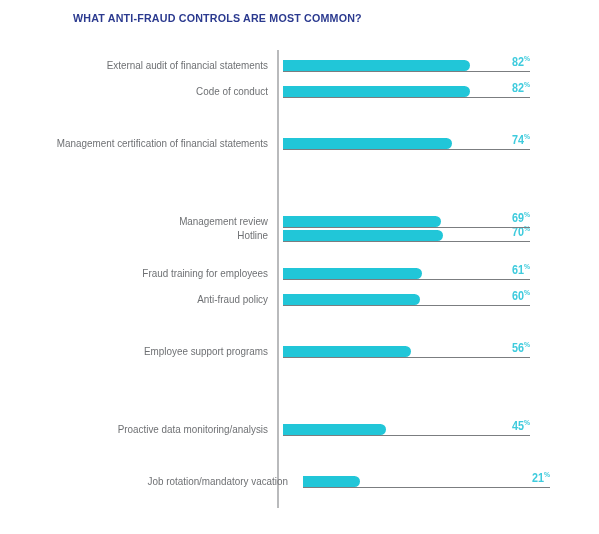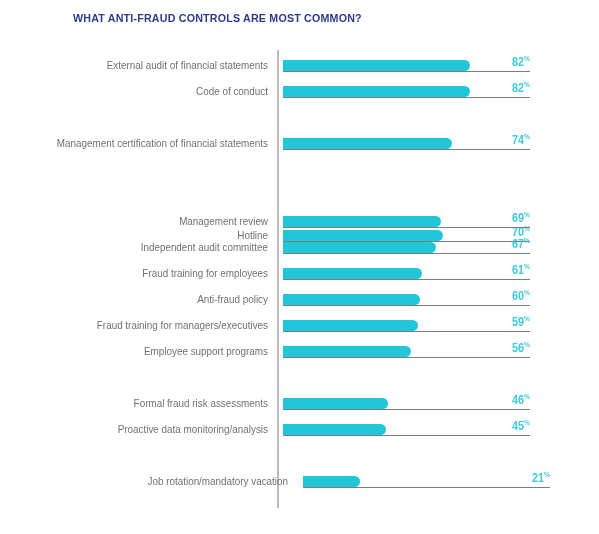--- a/index.html
+++ b/index.html
@@ -152,55 +152,37 @@
         <div class="connector" style="width: 247px;"></div>
         <div class="bar" style="width: 159.95px; background: rgb(33, 198, 216);"></div>
         <div class="value-label" style="left: 496px; width: 34px; color: rgb(62, 203, 221);"><span>70</span><span class="pct">%</span></div>
       </div>
       <div class="row" style="top: 162px;">
         <div class="cat-label">Management review</div>
         <div class="connector" style="width: 247px;"></div>
         <div class="bar" style="width: 157.665px; background: rgb(33, 198, 216);"></div>
         <div class="value-label" style="left: 496px; width: 34px; color: rgb(62, 203, 221);"><span>69</span><span class="pct">%</span></div>
       </div>
-      <div class="row" style="top: 188px;">
-        <div class="cat-label">Independent audit committee</div>
-        <div class="connector" style="width: 247px;"></div>
-        <div class="bar" style="width: 153.095px; background: rgb(33, 198, 216);"></div>
-        <div class="value-label" style="left: 496px; width: 34px; color: rgb(62, 203, 221);"><span>67</span><span class="pct">%</span></div>
-      </div>
       <div class="row" style="top: 214px;">
         <div class="cat-label">Fraud training for employees</div>
         <div class="connector" style="width: 247px;"></div>
         <div class="bar" style="width: 139.385px; background: rgb(33, 198, 216);"></div>
         <div class="value-label" style="left: 496px; width: 34px; color: rgb(62, 203, 221);"><span>61</span><span class="pct">%</span></div>
       </div>
       <div class="row" style="top: 240px;">
         <div class="cat-label">Anti-fraud policy</div>
         <div class="connector" style="width: 247px;"></div>
         <div class="bar" style="width: 137.1px; background: rgb(33, 198, 216);"></div>
         <div class="value-label" style="left: 496px; width: 34px; color: rgb(62, 203, 221);"><span>60</span><span class="pct">%</span></div>
       </div>
-      <div class="row" style="top: 266px;">
-        <div class="cat-label">Fraud training for managers/executives</div>
-        <div class="connector" style="width: 247px;"></div>
-        <div class="bar" style="width: 134.815px; background: rgb(33, 198, 216);"></div>
-        <div class="value-label" style="left: 496px; width: 34px; color: rgb(62, 203, 221);"><span>59</span><span class="pct">%</span></div>
-      </div>
       <div class="row" style="top: 292px;">
         <div class="cat-label">Employee support programs</div>
         <div class="connector" style="width: 247px;"></div>
         <div class="bar" style="width: 127.96px; background: rgb(33, 198, 216);"></div>
         <div class="value-label" style="left: 496px; width: 34px; color: rgb(62, 203, 221);"><span>56</span><span class="pct">%</span></div>
-      </div>
-      <div class="row" style="top: 344px;">
-        <div class="cat-label">Formal fraud risk assessments</div>
-        <div class="connector" style="width: 247px;"></div>
-        <div class="bar" style="width: 105.11px; background: rgb(33, 198, 216);"></div>
-        <div class="value-label" style="left: 496px; width: 34px; color: rgb(62, 203, 221);"><span>46</span><span class="pct">%</span></div>
       </div>
       <div class="row" style="top: 370px;">
         <div class="cat-label">Proactive data monitoring/analysis</div>
         <div class="connector" style="width: 247px;"></div>
         <div class="bar" style="width: 102.825px; background: rgb(33, 198, 216);"></div>
         <div class="value-label" style="left: 496px; width: 34px; color: rgb(62, 203, 221);"><span>45</span><span class="pct">%</span></div>
       </div>
       <div class="row" style="top: 422px; margin-left: 20px;">
         <div class="cat-label">Job rotation/mandatory vacation</div>
         <div class="connector" style="width: 247px;"></div>

